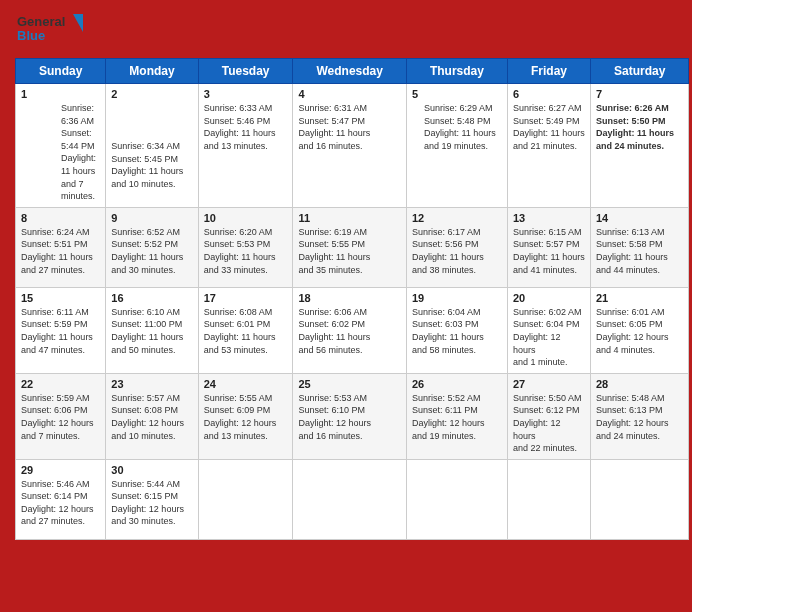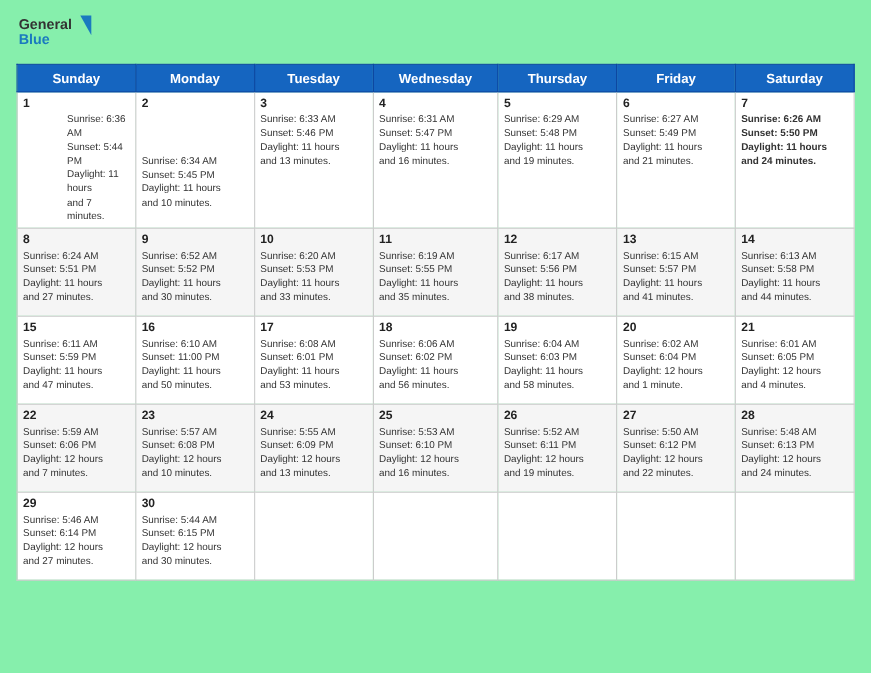--- a/index.html
+++ b/index.html
@@ -4,23 +4,23 @@
   <style>
     * { box-sizing: border-box; margin: 0; padding: 0; }
     body {
       font-family: Arial, sans-serif;
       background: #fff;
       width: 792px;
       height: 612px;
       overflow: hidden;
     }
     .page {
-      width: 792px;
+      width: 692px;
       height: 612px;
-      background: #86efac;
+      background: #b91c1c;
       padding: 10px 15px;
     }
     .header {
       display: flex;
       align-items: flex-start;
       justify-content: space-between;
       margin-bottom: 8px;
     }
     .logo {
       display: flex;
@@ -135,21 +135,21 @@
           </td>
           <td>
             <span class="day-num">4</span>
             <div class="day-info" style="white-space: pre-line;">Sunrise: 6:31 AM
 Sunset: 5:47 PM
 Daylight: 11 hours
 and 16 minutes.</div>
           </td>
           <td>
             <span class="day-num">5</span>
-            <div class="day-info" style="white-space: pre-line;">Sunrise: 6:29 AM
+            <div class="day-info" style="white-space: pre-line; margin-left: 12px;">Sunrise: 6:29 AM
 Sunset: 5:48 PM
 Daylight: 11 hours
 and 19 minutes.</div>
           </td>
           <td>
             <span class="day-num">6</span>
             <div class="day-info" style="white-space: pre-line;">Sunrise: 6:27 AM
 Sunset: 5:49 PM
 Daylight: 11 hours
 and 21 minutes.</div>

